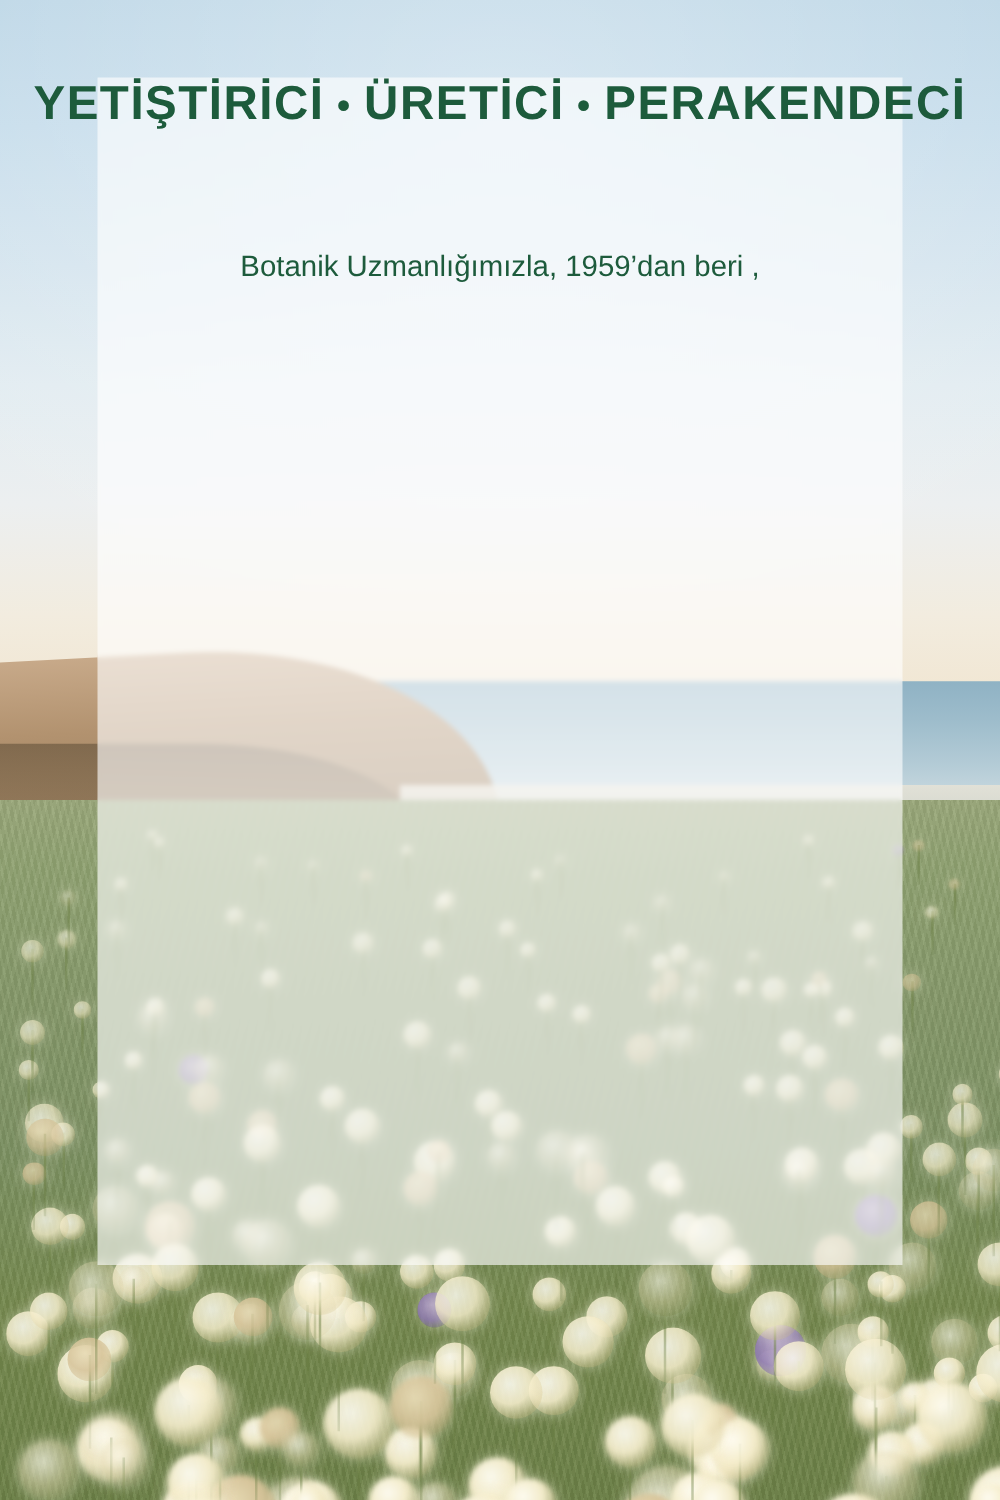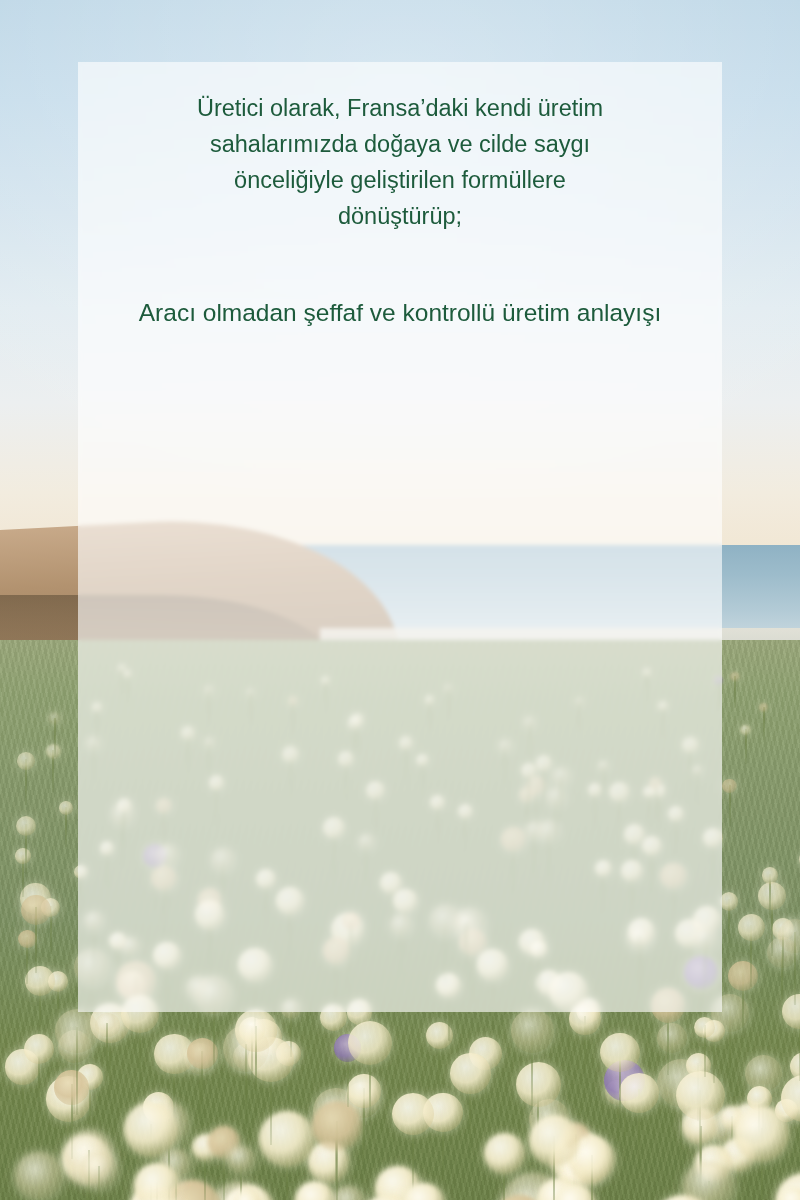--- a/index.html
+++ b/index.html
@@ -671,23 +671,22 @@
         <div class="stem" style="left: 98.2176px; top: 1166.36px; height: 79.0809px;"></div>
         <div class="flower dim" style="left: 80.1298px; top: 1151.09px; width: 38.1756px; height: 38.1756px; opacity: 0.95; filter: blur(2.2px);"></div>
       </div>
   </div>
 
   <div class="panel"></div>
 
   <div class="content">
 
 
+    <h1 class="headline">
+      <span>YETİŞTİRİCİ</span><span class="dot">•</span><span>ÜRETİCİ</span><span class="dot">•</span><span>PERAKENDECİ</span>
+    </h1>
 
     <div class="body-block">
-      <p class="para">Üretici olarak, Fransa’daki kendi üretim
-sahalarımızda doğaya ve cilde saygı
-önceliğiyle geliştirilen formüllere
-dönüştürüp;</p>
+      <p class="para">Botanik Uzmanlığımızla, 1959’dan beri ,</p>
     </div>
 
-    <p class="closing">Aracı olmadan şeffaf ve kontrollü üretim anlayışı</p>
   </div>
 </div>
 
 </body></html>

